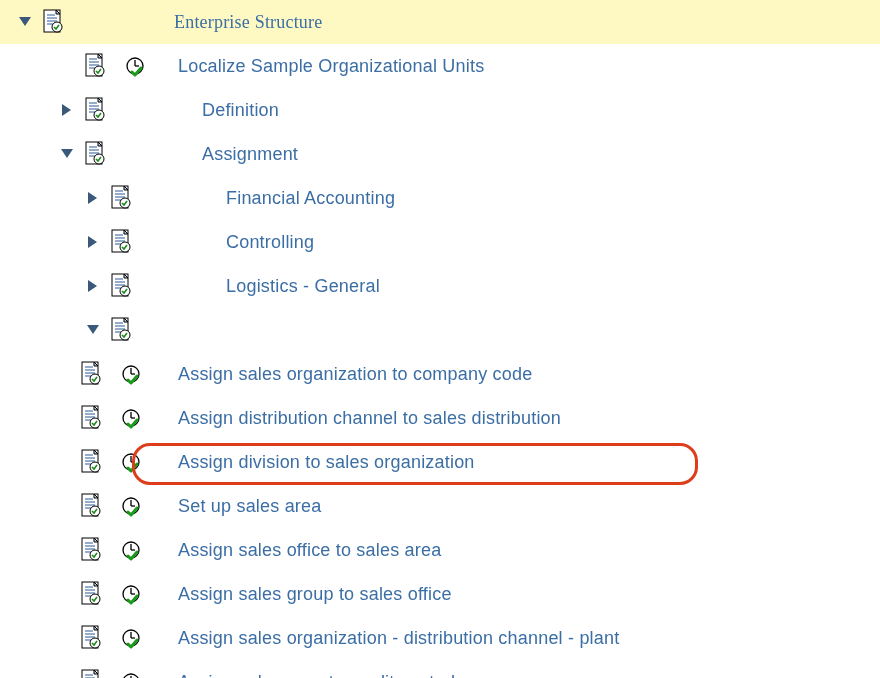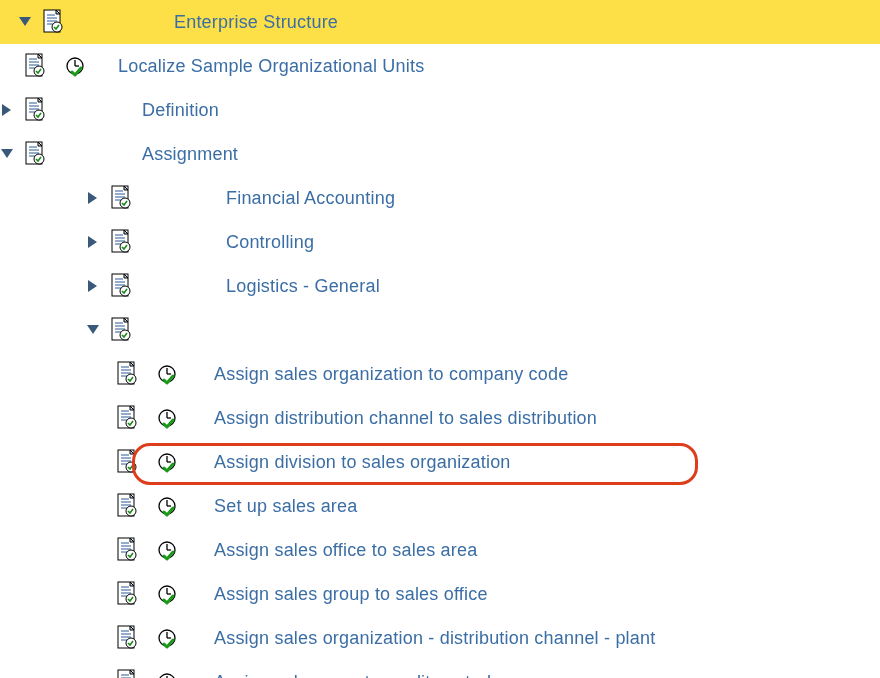--- a/index.html
+++ b/index.html
@@ -1,29 +1,29 @@
 <!DOCTYPE html>
 <html><head>
 <meta charset="utf-8">
 <style>
   html,body{margin:0;padding:0;width:880px;height:678px;background:#fff;font-family:"Lucida Grande","Segoe UI",Arial,sans-serif;font-size:18px;color:#3b6ea5;}
   .row{display:flex;align-items:center;height:44px;position:relative;}
-  .top{background:#fde047;}
+  .top{background:#fef9c3;font-family:Liberation Serif, serif;}
   .arrow{width:14px;height:14px;display:inline-flex;align-items:center;justify-content:center;flex:0 0 14px;}
   .arrow svg{display:block}
   .spacer{flex:0 0 14px;width:14px;height:14px;}
   .gap10{width:10px;flex:0 0 10px}
   .gap18{width:18px;flex:0 0 18px}
   .doc{width:22px;height:26px;flex:0 0 22px;display:inline-flex;align-items:center;justify-content:center;}
   .clock{width:22px;height:22px;flex:0 0 22px;display:inline-flex;align-items:center;justify-content:center;}
   .label{white-space:nowrap;letter-spacing:.2px;}
   .ind0{padding-left:18px}
-  .ind1{}
+  .ind1{padding-left:60px}
   .ind2{padding-left:86px}
-  .ind3{padding-left:92px}
+  .ind3{padding-left:56px}
   .highlight{position:absolute;border:3px solid #de3d1c;border-radius:18px;height:36px;left:132px;width:560px;top:3px;pointer-events:none;}
 </style>
 </head>
 <body>
 
 <svg width="0" height="0" style="position:absolute">
   <defs>
     <g id="doc-icon">
       <rect x="2" y="1" width="16" height="22" fill="#fff" stroke="#000" stroke-width="1"></rect>
       <polygon points="14,1 18,5 14,5" fill="#b8cde0" stroke="#000" stroke-width="1"></polygon>

